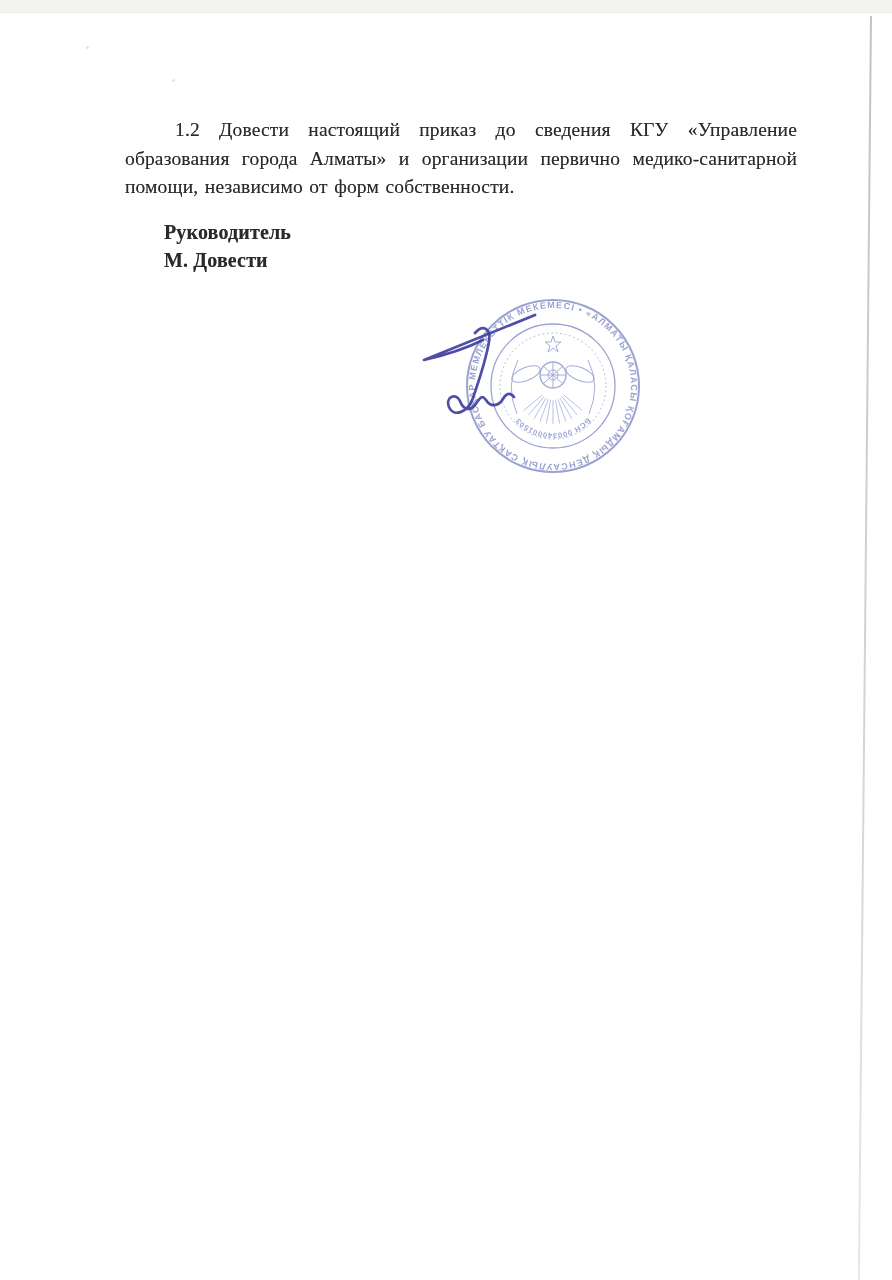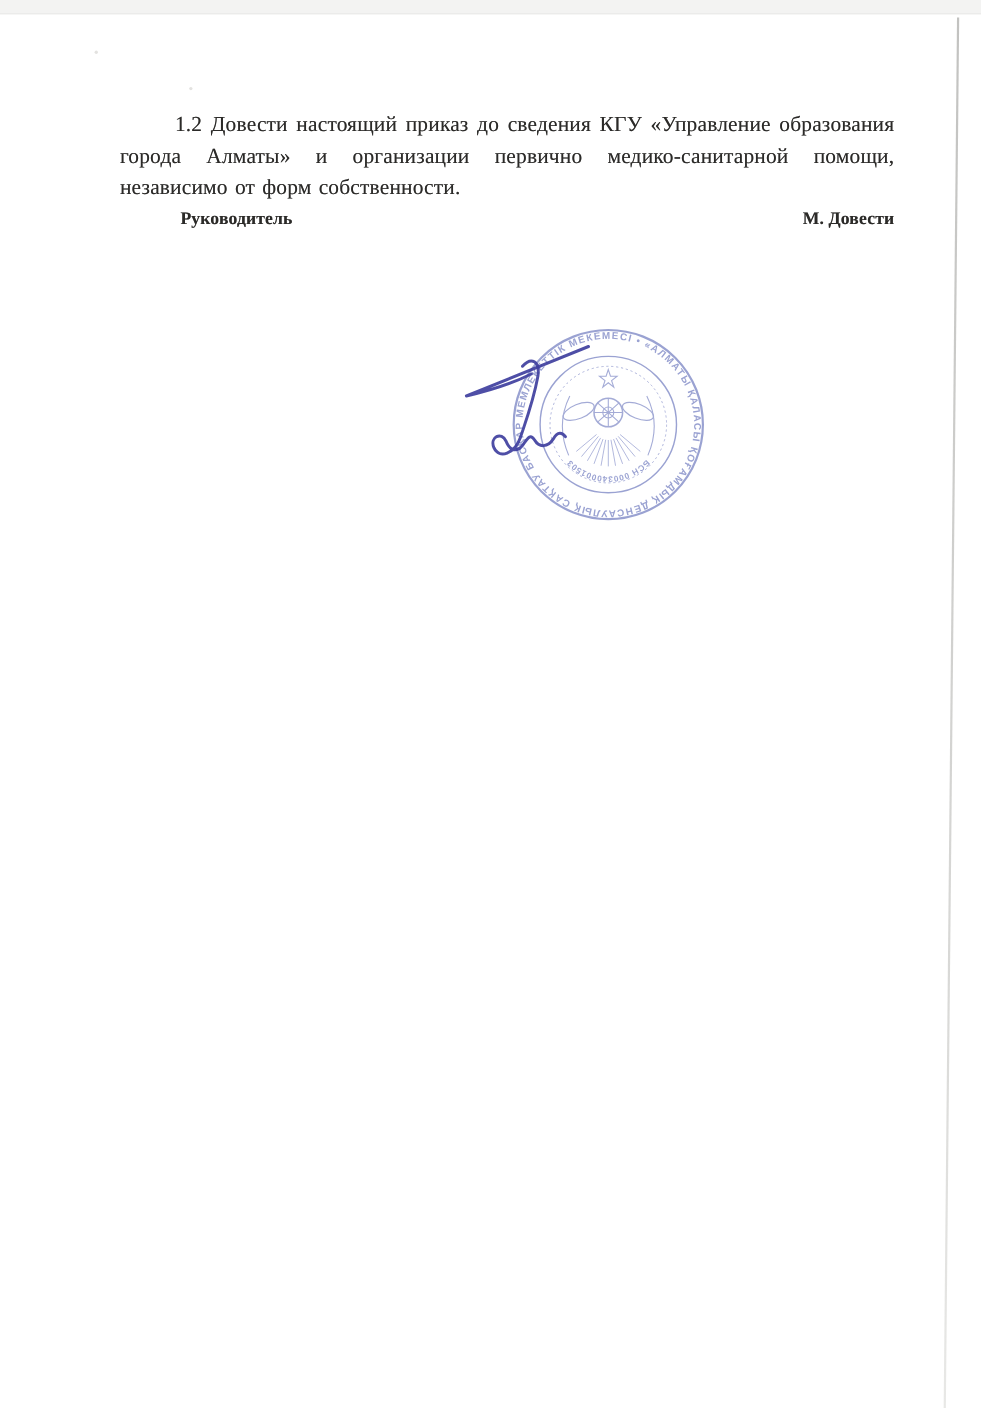--- a/index.html
+++ b/index.html
@@ -47,33 +47,34 @@
     position: absolute;
     top: 100px; left: 109px;
     width: 704px;
     color: var(--text);
     font-size: 19.5px;
     line-height: 28.5px;
     letter-spacing: 0.15px;
     text-shadow: 0 0 0.5px rgba(40,40,40,0.5);
   }
   .para {
-    margin: 0;
+    margin: 16px;
     text-align: justify;
     text-indent: 50px;
     word-spacing: 1.5px;
   }
   .sig-row {
     display: flex;
     justify-content: space-between;
     align-items: flex-start;
     padding-left: 55px;
     font-weight: bold;
-    font-size: 16px;
+    font-size: 20px;
     line-height: 28px;
+    flex-direction: column;
   }
   .stamp-sig {
     position: absolute;
     left: 405px; top: 288px;
     width: 260px; height: 200px;
     pointer-events: none;
   }
   .stamp-sig .st {
     fill: none;
     stroke: var(--stamp);

